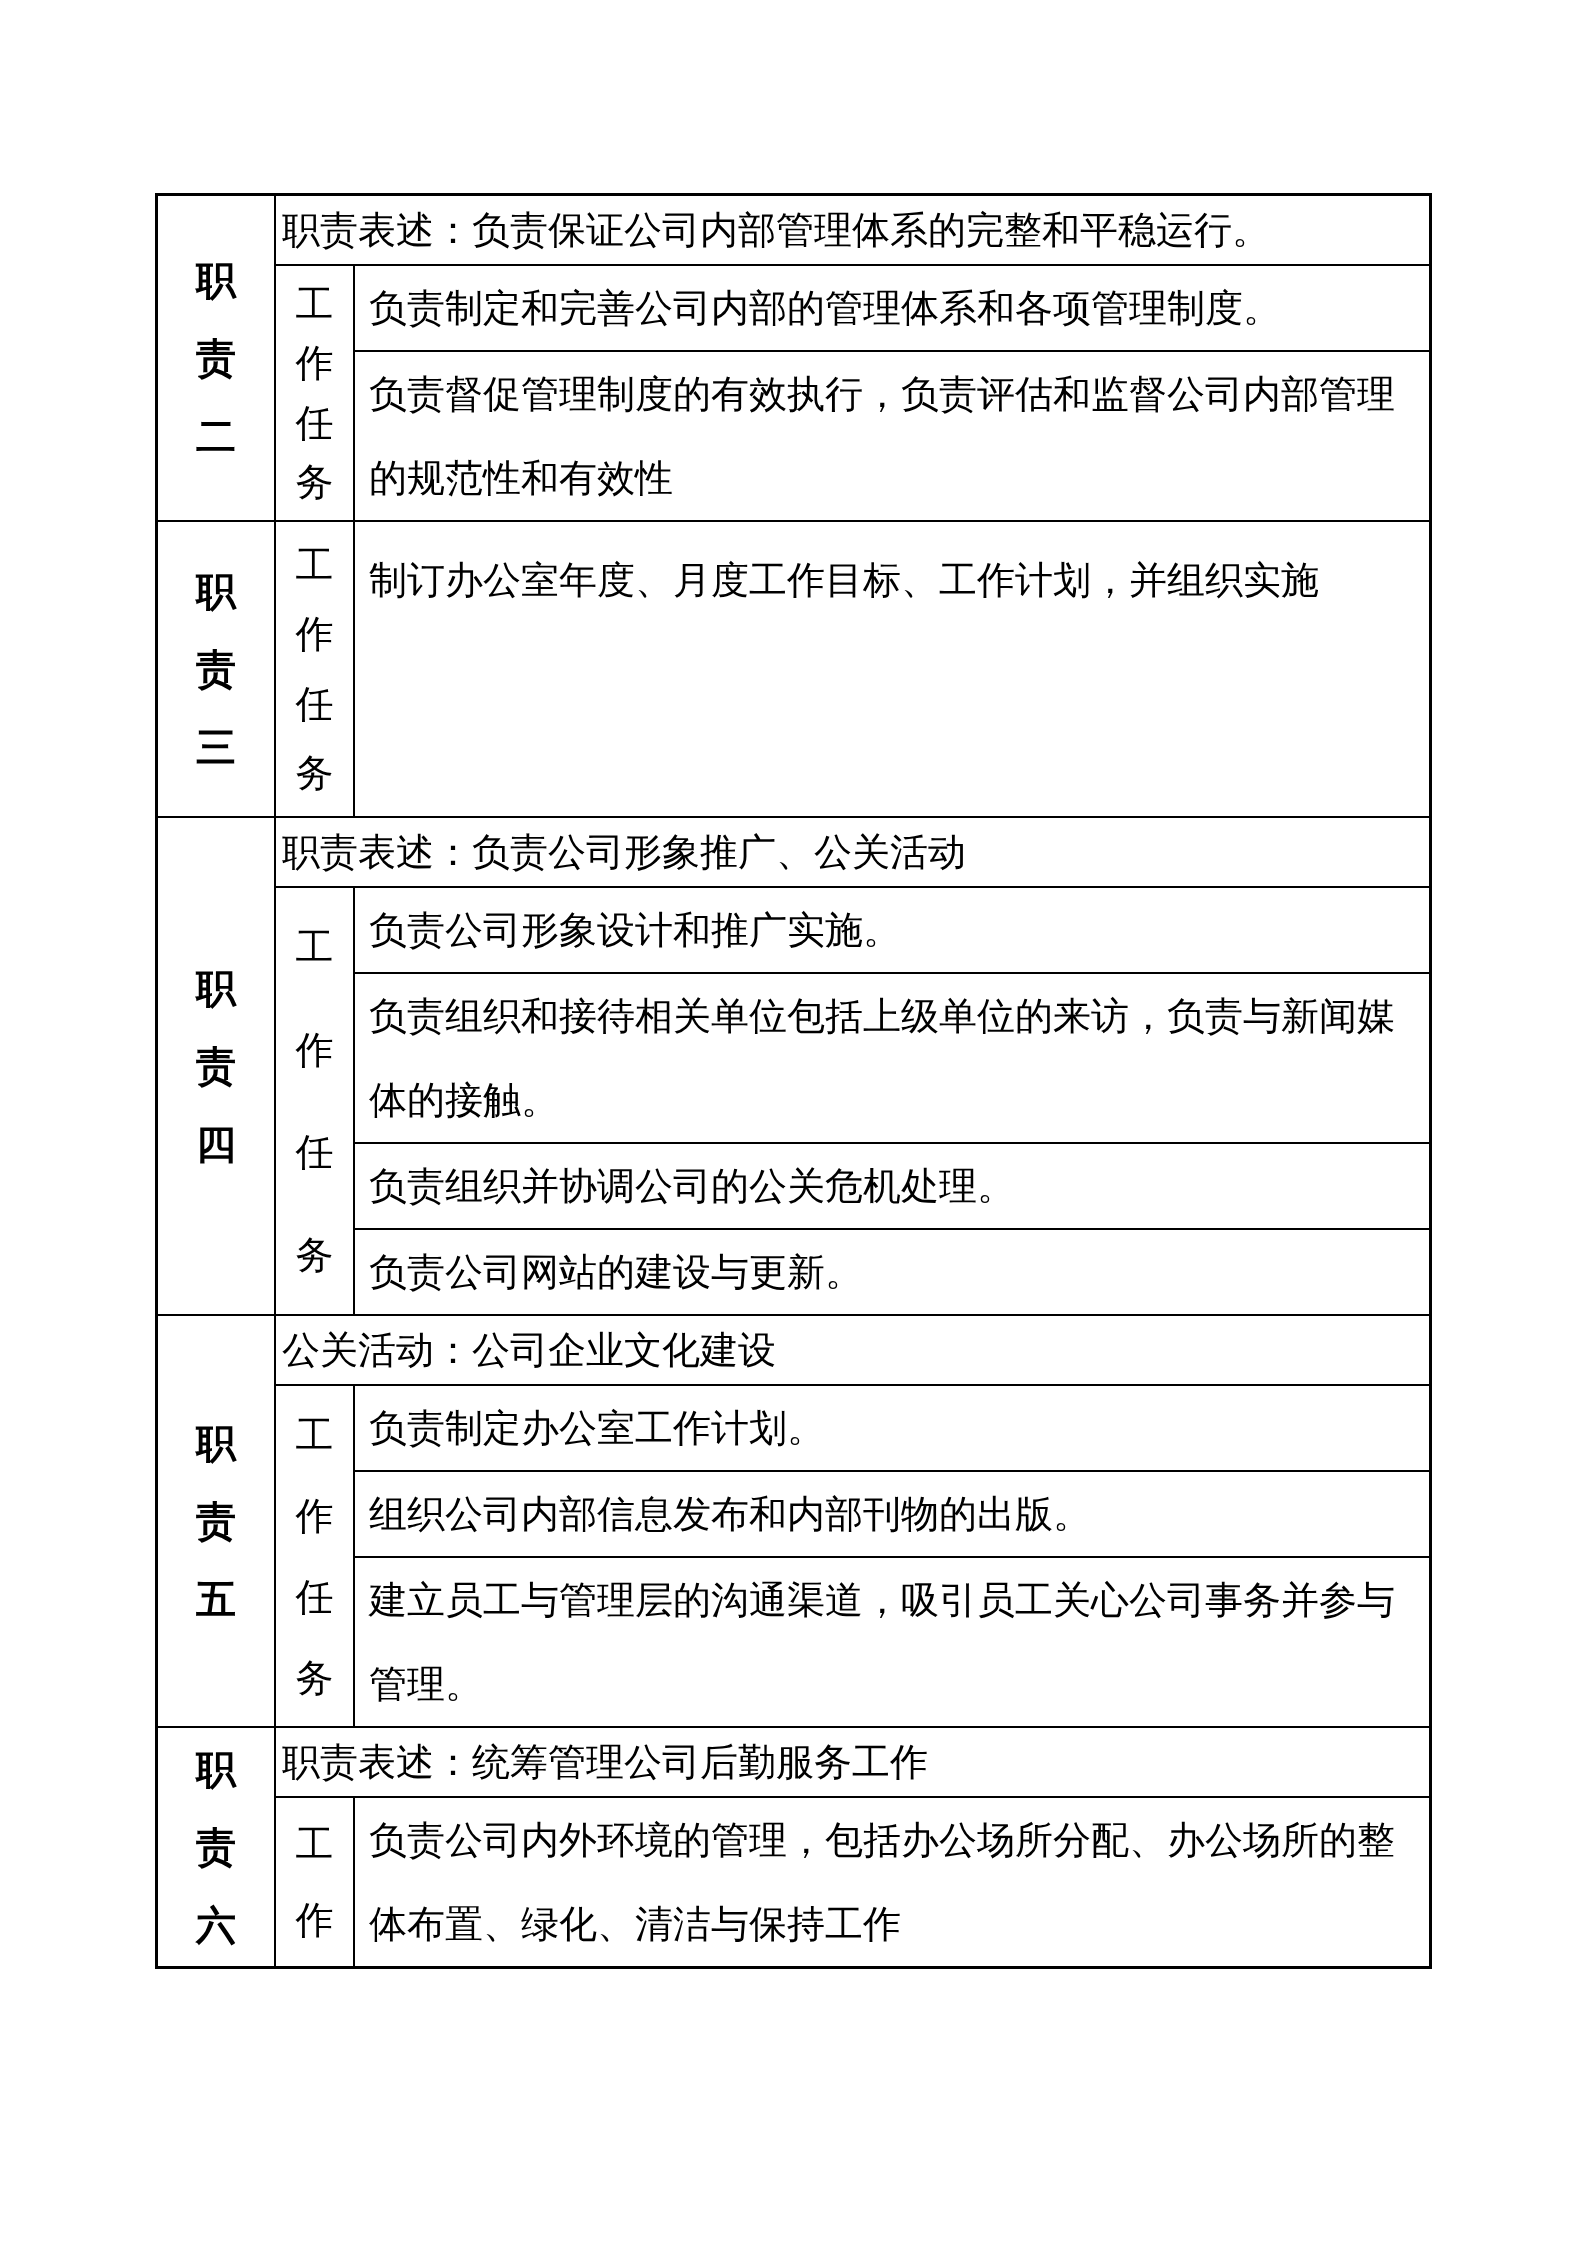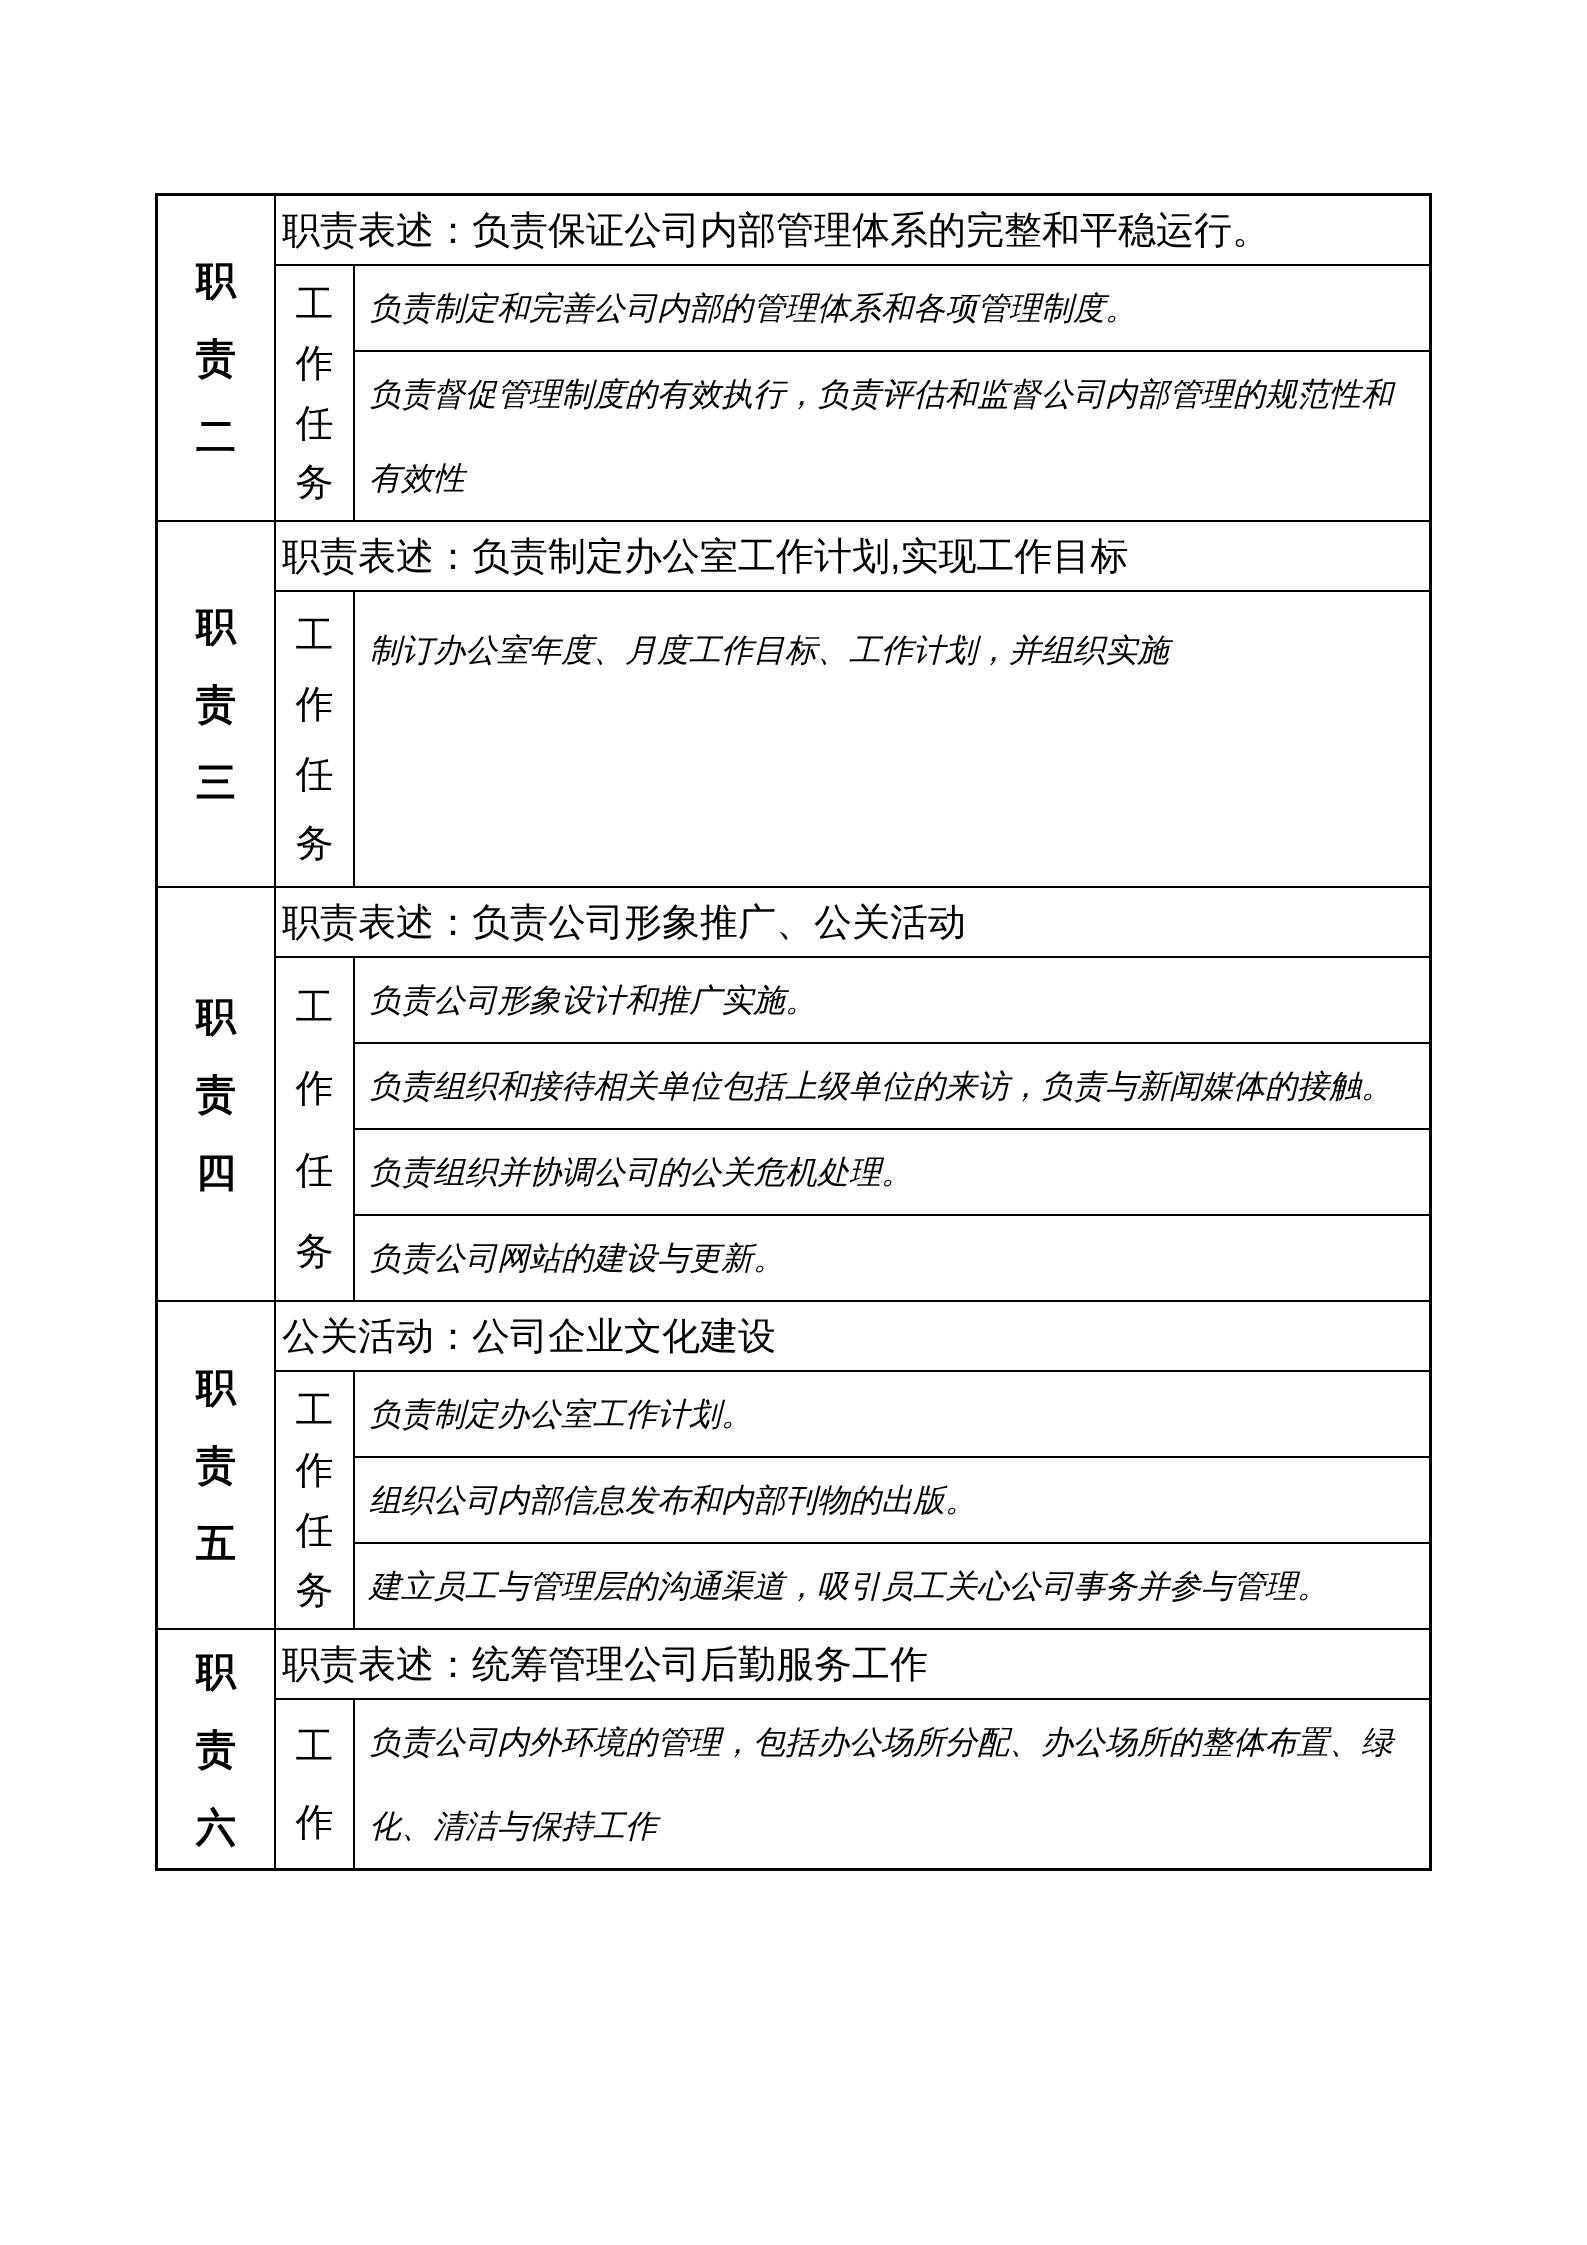--- a/index.html
+++ b/index.html
@@ -72,24 +72,23 @@
   }
   .tasks{
     flex:1 1 auto;
     display:flex;
     flex-direction:column;
     min-width:0;
   }
   .task{
     min-height:84px;
     line-height:84px;
-    font-size:32px;
+    font-size:38px;
     padding:0 18px 0 14px;
     border-top:2px solid #000000;
-    font-style:italic;
   }
   .task:first-child{border-top:none;}
   .task.tall{min-height:278px;margin-top:16px;}
 </style>
 </head>
 <body>
 
 <div class="page">
   <div class="dtable">
 
@@ -116,21 +115,20 @@
       </div>
     </div>
 
     <div class="section">
       <div class="label-cell">
         <span>职</span>
         <span>责</span>
         <span>三</span>
       </div>
       <div class="sec-right">
-        <div class="stmt">职责表述：负责制定办公室工作计划,实现工作目标</div>
         <div class="body-row">
           <div class="taskcol">
             <span>工</span>
             <span>作</span>
             <span>任</span>
             <span>务</span>
           </div>
           <div class="tasks">
             <div class="task tall">制订办公室年度、月度工作目标、工作计划，并组织实施</div>
           </div>

